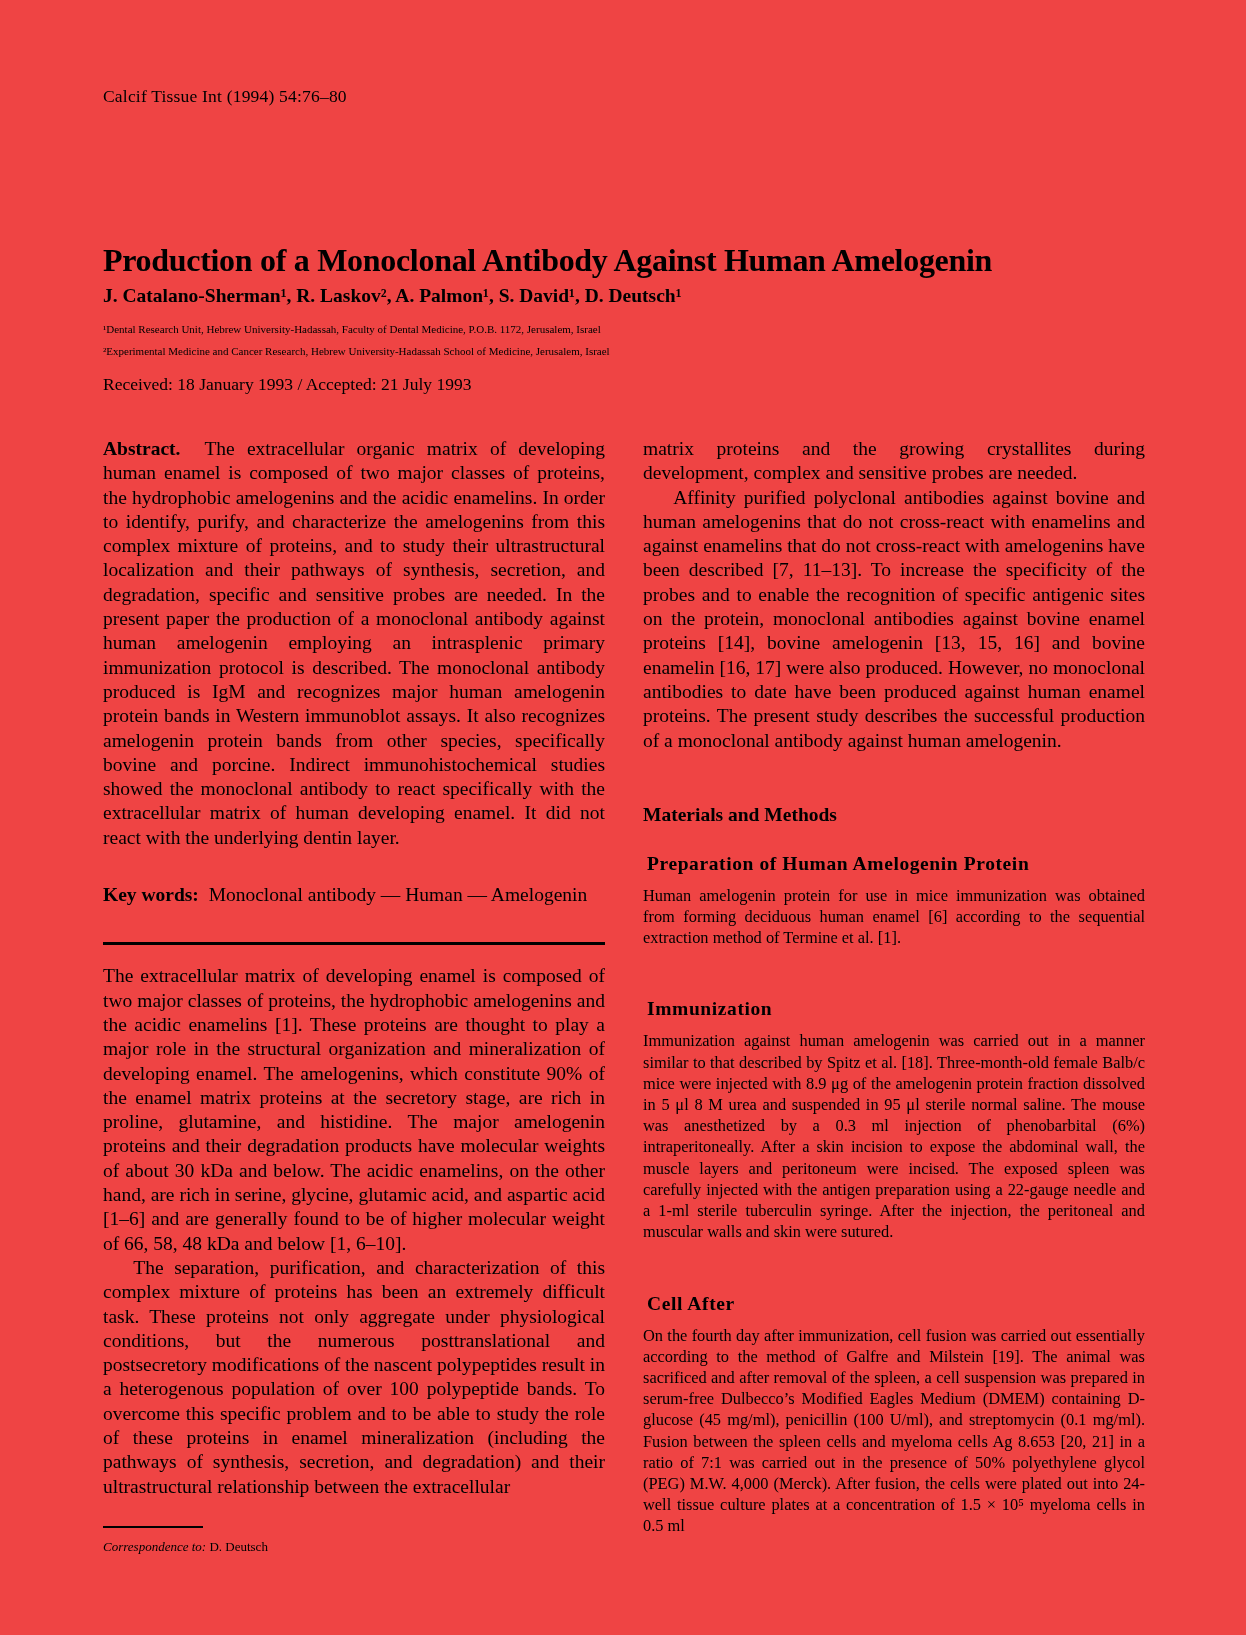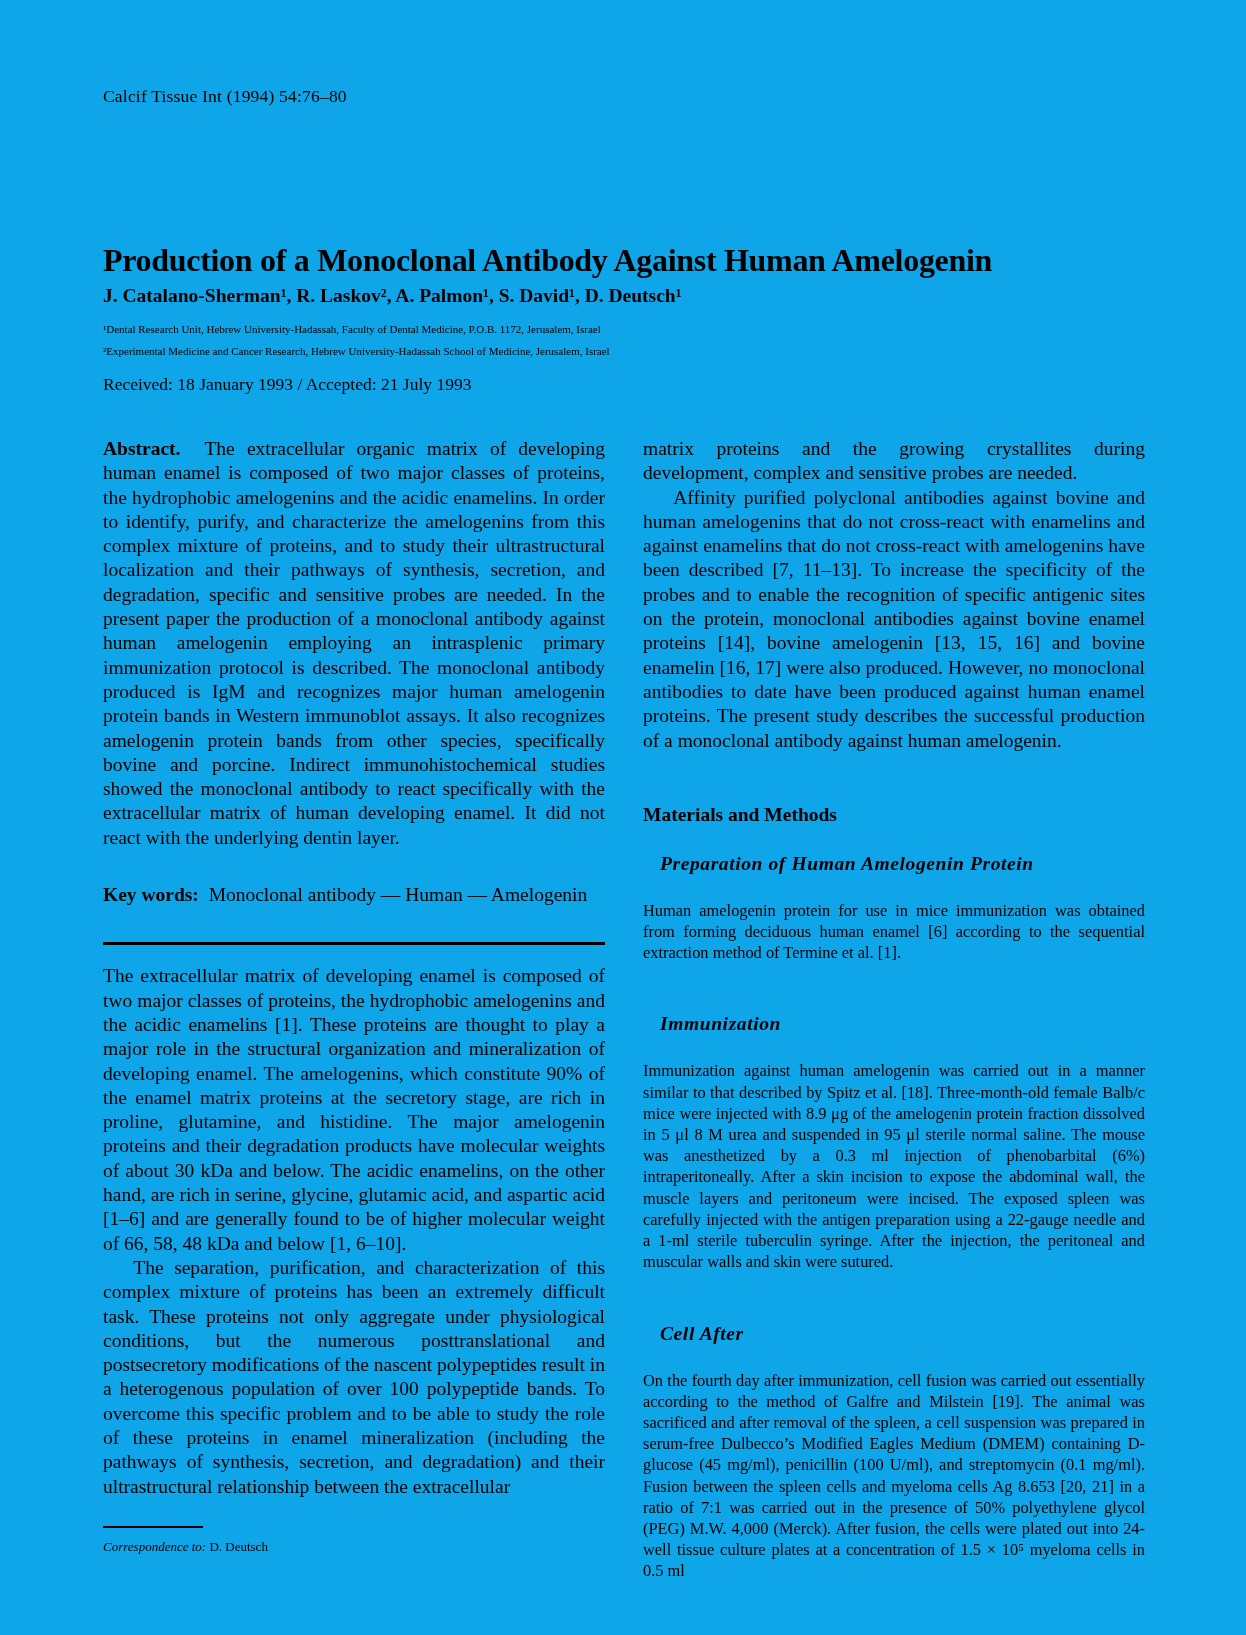--- a/index.html
+++ b/index.html
@@ -4,21 +4,21 @@
 <style>
   html, body {
     margin: 0;
     padding: 0;
     background: #ffffff;
   }
   .page {
     position: relative;
     width: 1246px;
     height: 1635px;
-    background: #0ea5e9;
+    background: #ef4444;
     color: #000000;
     font-family: "Liberation Serif", serif;
     overflow: hidden;
   }
   .journal-ref {
     position: absolute;
     left: 103px;
     top: 86px;
     font-size: 17.5px;
     letter-spacing: 0.2px;
@@ -115,25 +115,24 @@
     margin: 35px 0 0 0;
   }
   .intro-start { margin-top: 19px; }
   .methods-heading {
     font-size: 19.5px;
     font-weight: bold;
     margin: 51px 0 0 0;
   }
   .methods-subheading {
     font-size: 19.5px;
-    font-style: italic;
     letter-spacing: 0.6px;
-    margin: 27px 0 0 17px;
+    margin: 27px 0 0 4px;
   }
-  .methods-para { margin-top: 25px; }
+  .methods-para { margin-top: 10px; }
   .subhead-gap { margin-top: 50px; }
   .foot-rule {
     width: 100px;
     border: none;
     border-top: 2.5px solid #000;
     margin: 27px 0 0 0;
   }
   .footnote {
     font-size: 13px;
     margin-top: 11px;

